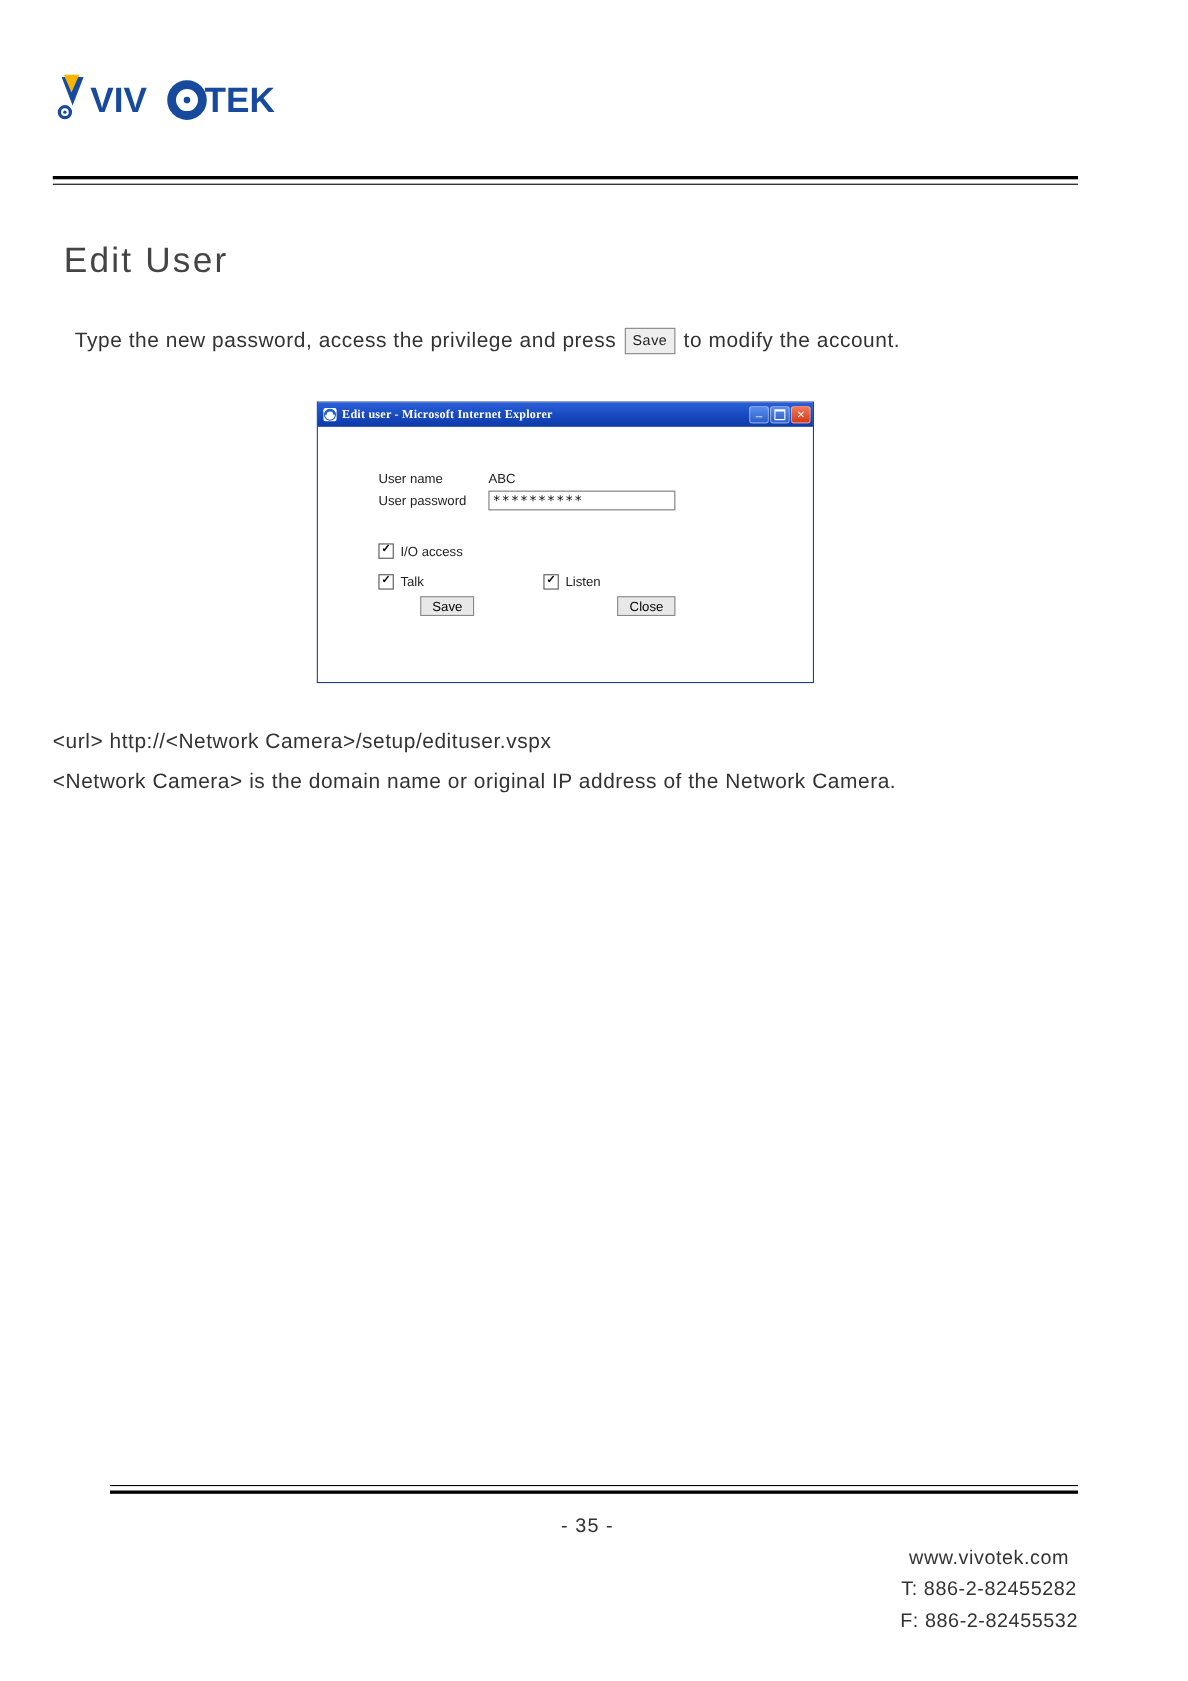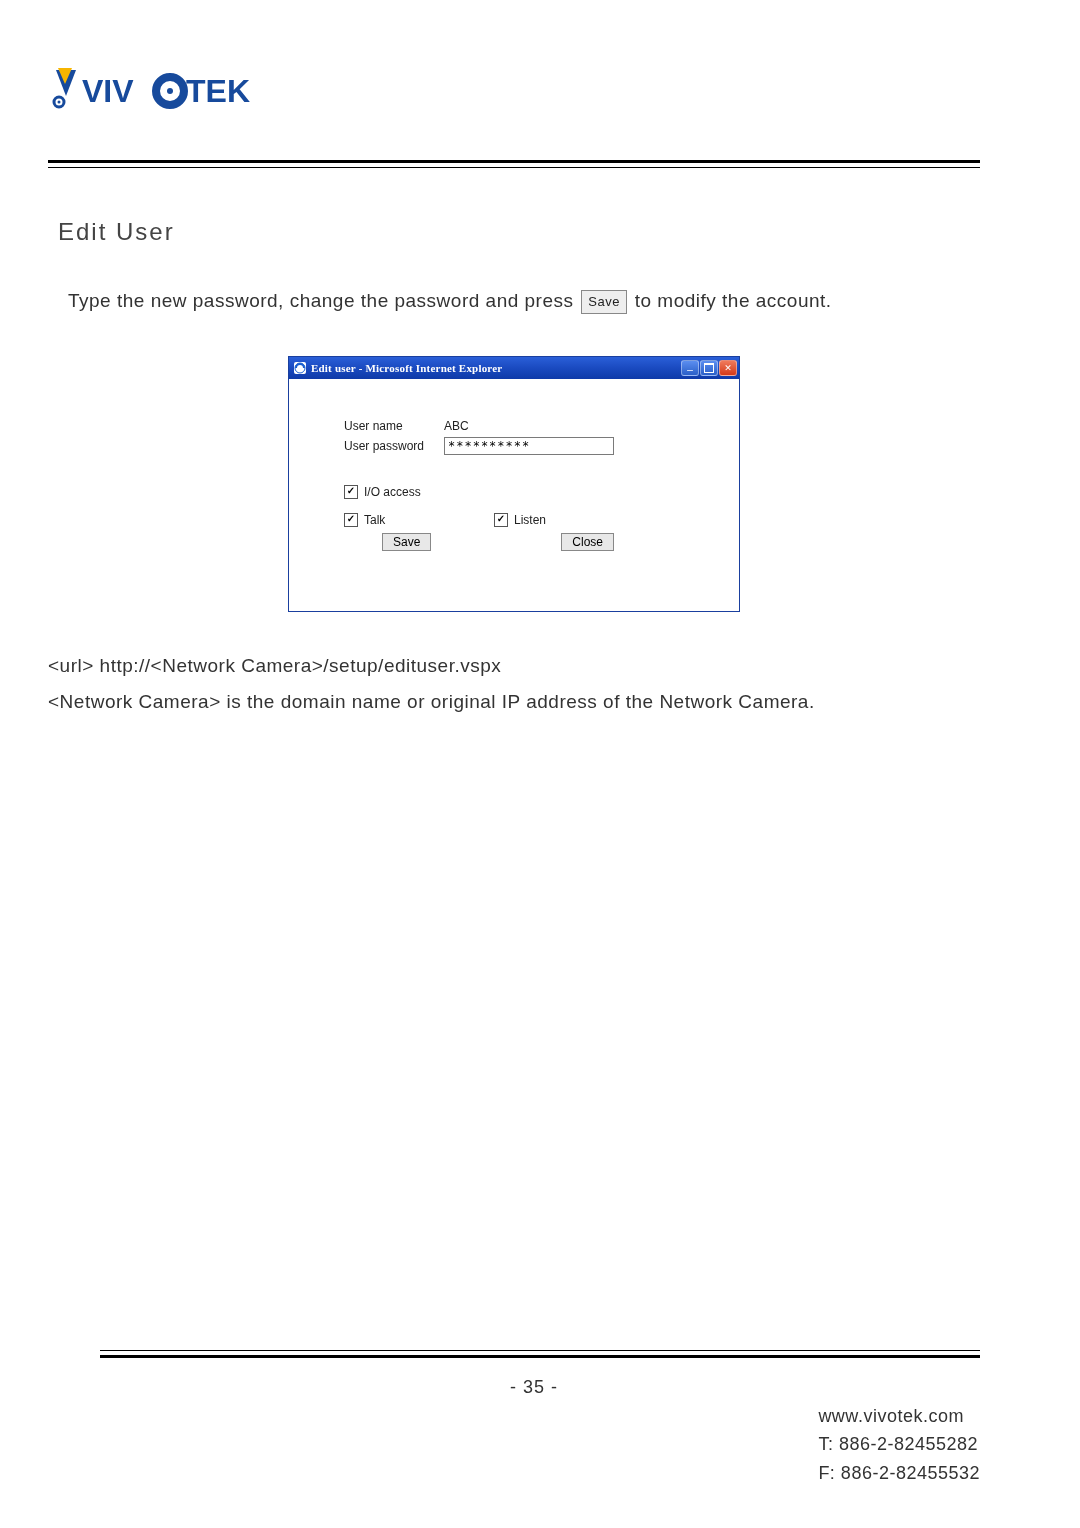--- a/index.html
+++ b/index.html
@@ -34,21 +34,21 @@
     border-top: 1px solid #000;
     border-bottom: 3px solid #000;
     height: 4px;
     margin: 0;
     position: absolute;
     left: 100px;
     right: 100px;
     bottom: 170px;
   }
   h2.section-title {
-    font-size: 24px;
+    font-size: 32px;
     font-weight: normal;
     letter-spacing: 2px;
     margin: 0 0 40px 10px;
     color: #444;
   }
   .instruction {
     font-size: 19px;
     color: #333;
     letter-spacing: 0.5px;
     margin: 0 0 40px 20px;
@@ -172,21 +172,21 @@
     bottom: 130px;
     text-align: center;
     font-size: 18px;
     color: #333;
     letter-spacing: 1px;
   }
   .footer-info {
     position: absolute;
     right: 100px;
     bottom: 40px;
-    text-align: left;
+    text-align: center;
     font-size: 18px;
     color: #333;
     letter-spacing: 0.5px;
     line-height: 1.6;
   }
 </style>
 </head>
 <body>
 
 <div class="page">
@@ -204,21 +204,21 @@
       <circle cx="122" cy="31" r="3" fill="#174a9c"></circle>
       <text x="138" y="42" font-family="Arial Black, Arial, sans-serif" font-weight="900" font-size="32" fill="#174a9c" letter-spacing="0">TEK</text>
     </svg>
   </div>
 
   <hr class="hr-double-top">
 
   <h2 class="section-title">Edit User</h2>
 
   <p class="instruction">
-    <span>Type the new password, change the password and press </span><span class="save-inline">Save</span><span> to modify the account.</span>
+    <span>Type the new password, access the privilege and press </span><span class="save-inline">Save</span><span> to modify the account.</span>
   </p>
 
   <div class="ie-window">
     <div class="ie-titlebar">
       <div class="ie-title-left">
         <span class="ie-favicon">
           <svg width="14" height="14" viewBox="0 0 14 14">
             <rect x="1" y="1" width="12" height="12" fill="#fff" rx="2"></rect>
             <path d="M3 7 a4 4 0 0 1 8 0" fill="none" stroke="#1a5fd0" stroke-width="2"></path>
             <circle cx="7" cy="7" r="5" fill="none" stroke="#1a5fd0" stroke-width="1"></circle>

